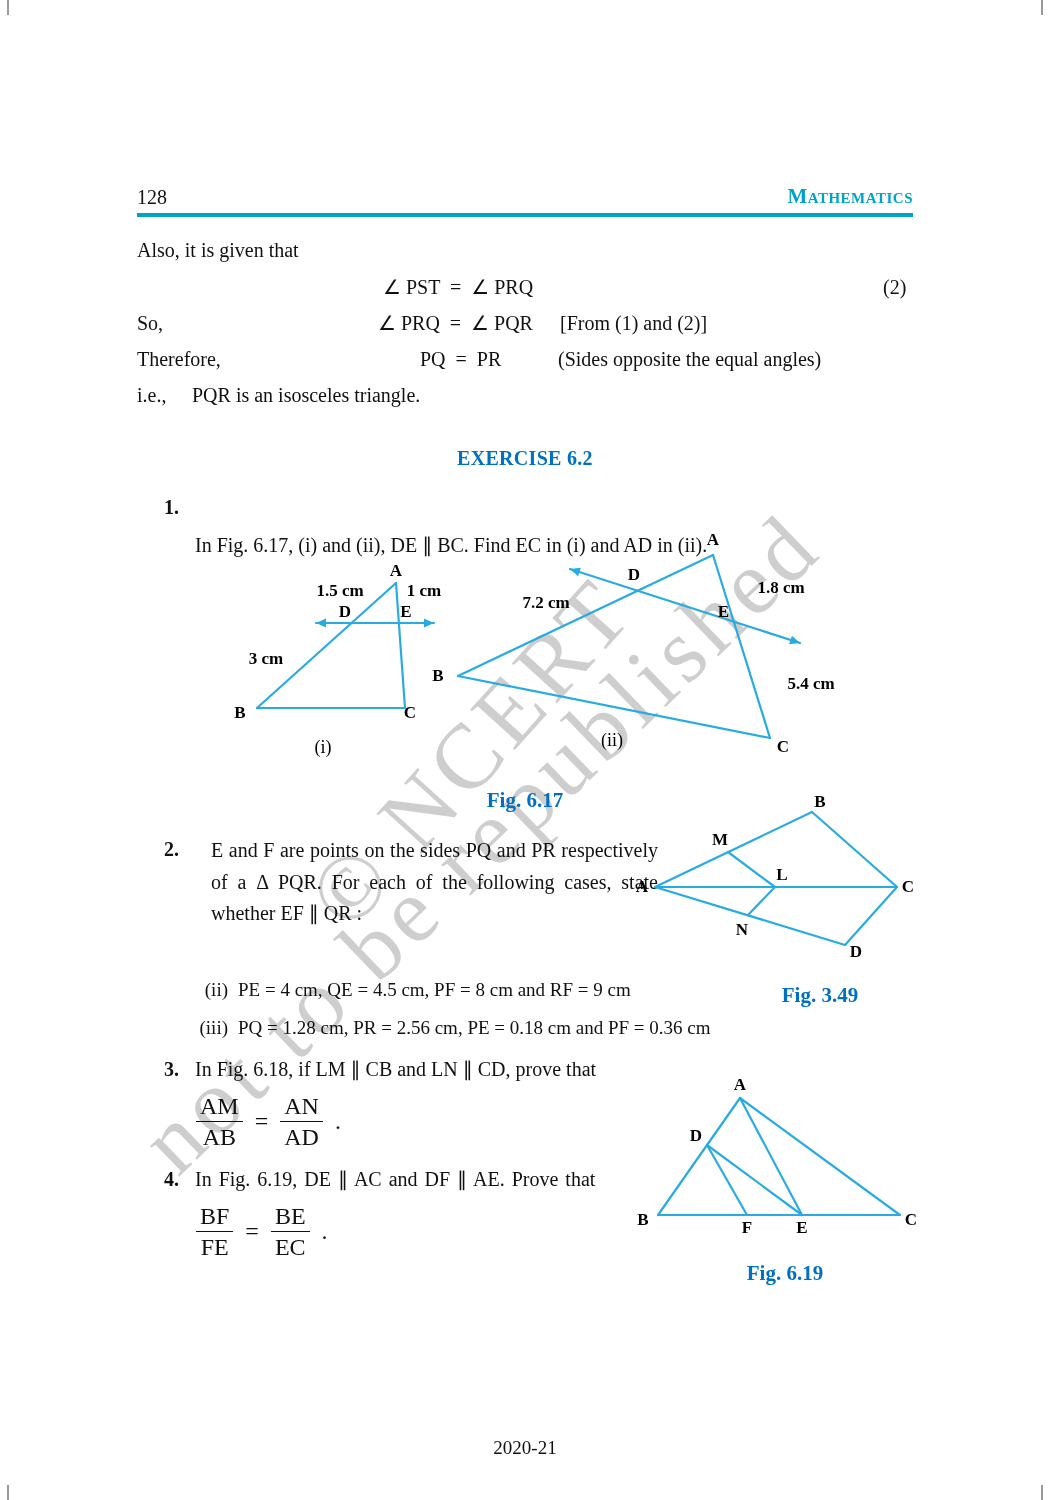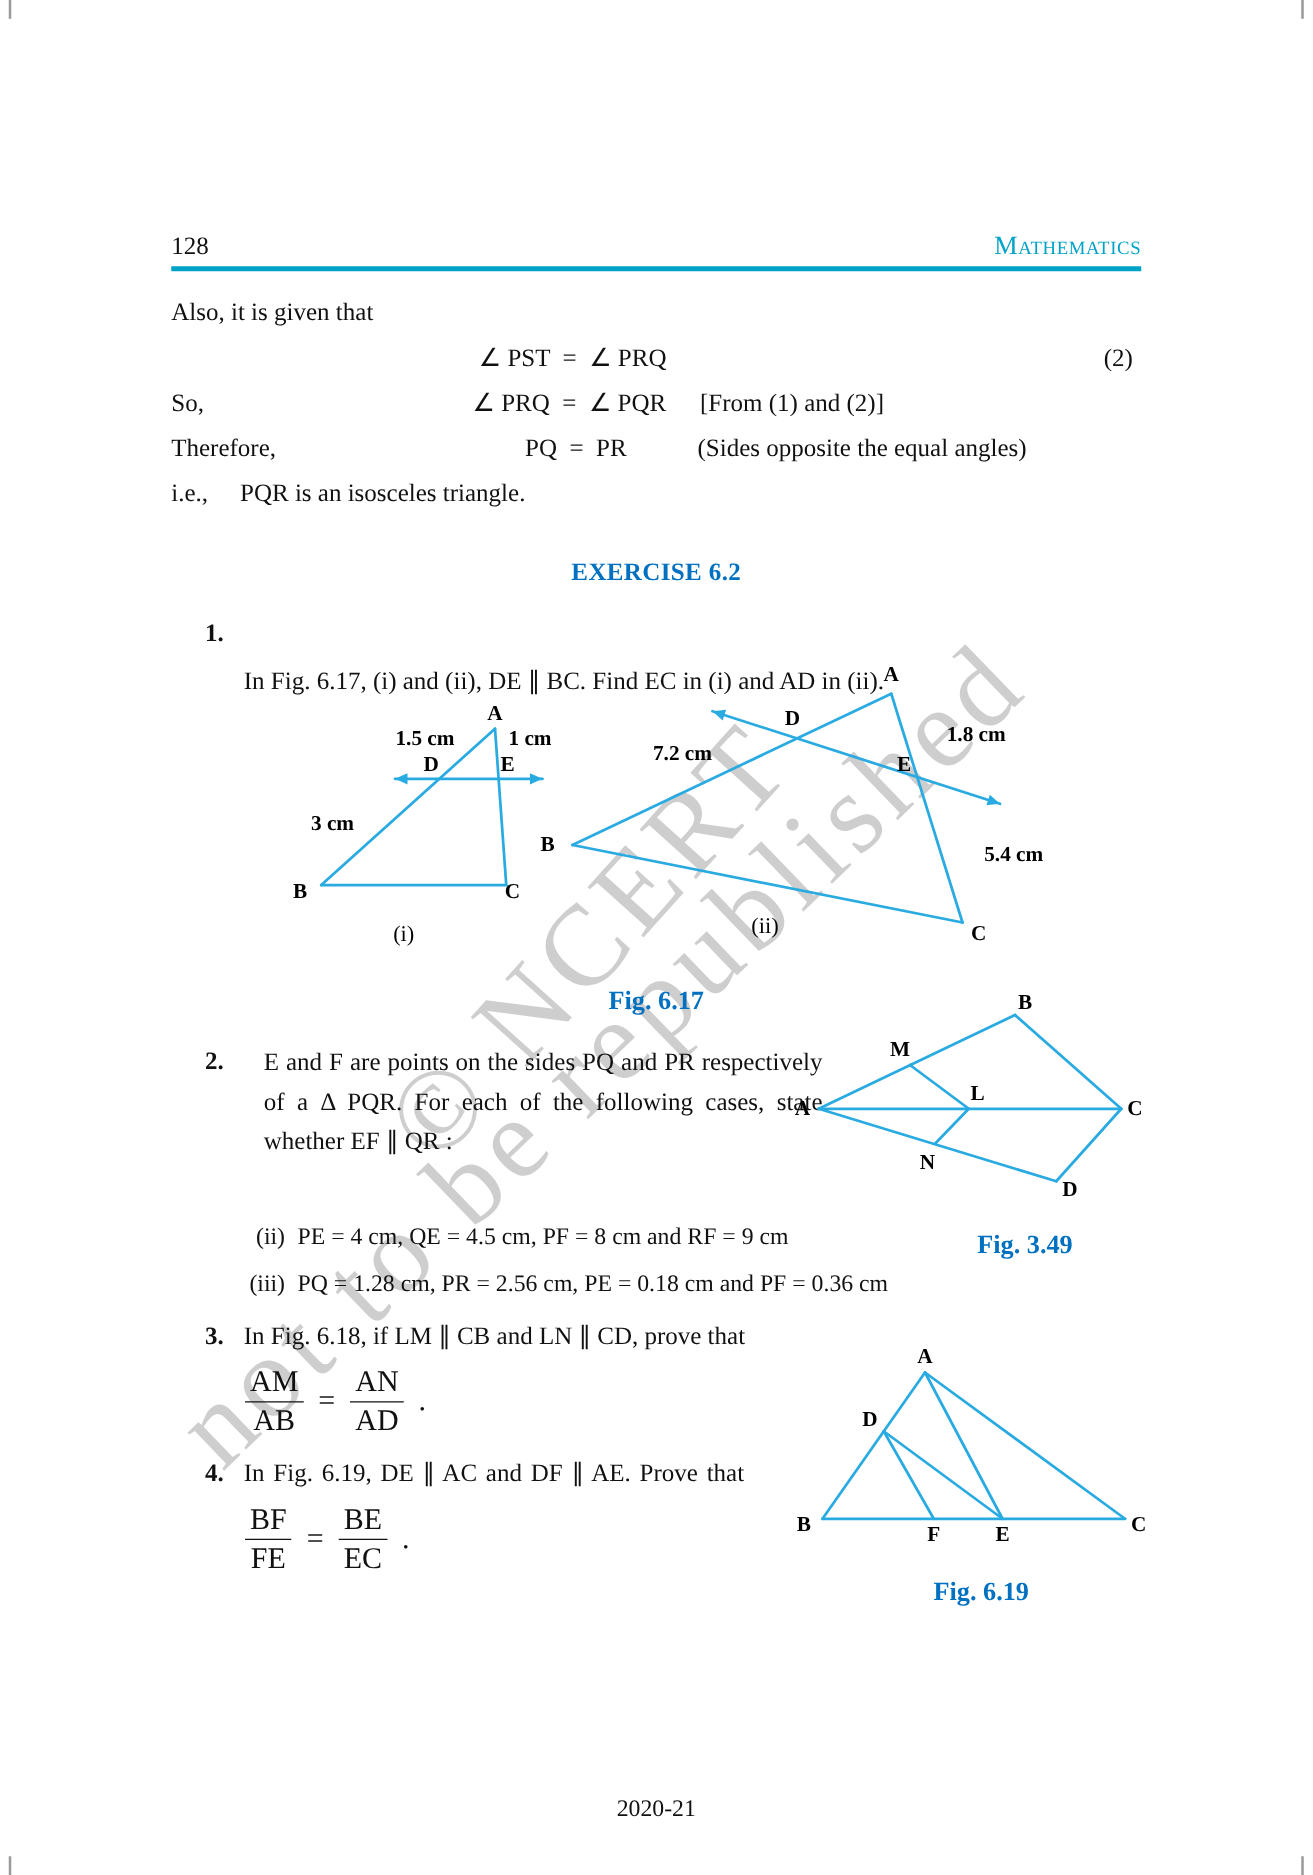--- a/index.html
+++ b/index.html
@@ -12,21 +12,21 @@
   html,body{margin:0;padding:0;background:#fff;}
   .page{position:relative;width:1050px;height:1500px;background:#fff;overflow:hidden;
         font-family:"Liberation Serif",serif;color:var(--text);}
   .abs{position:absolute;}
   .t20{font-size:20px;line-height:26px;}
   .bold{font-weight:bold;}
   .eq{white-space:pre;}
   
   .page-num{left:137px;top:186px;font-size:20px;}
   .subject{right:137px;top:184px;font-size:21px;font-variant:small-caps;
-           color:var(--accent-teal);letter-spacing:0.5px;}
+           color:var(--accent-teal);letter-spacing:0.5px;font-weight:bold;}
   .rule{left:137px;top:213px;width:776px;height:4px;background:var(--accent-teal);}
   
   .extitle{left:137px;top:447px;width:776px;text-align:center;color:var(--heading-blue);
            font-weight:bold;font-size:20px;letter-spacing:0.3px;}
   
   .figcap{position:absolute;color:var(--heading-blue);font-weight:bold;font-size:21px;text-align:center;}
   
   .q2text{width:447px;text-align:justify;font-size:20px;line-height:31.5px;margin-left:16px;}
   .qitem{font-size:19px;line-height:25px;}
   .qitem .lbl{display:inline-block;width:48px;text-align:right;margin-right:10px;}

